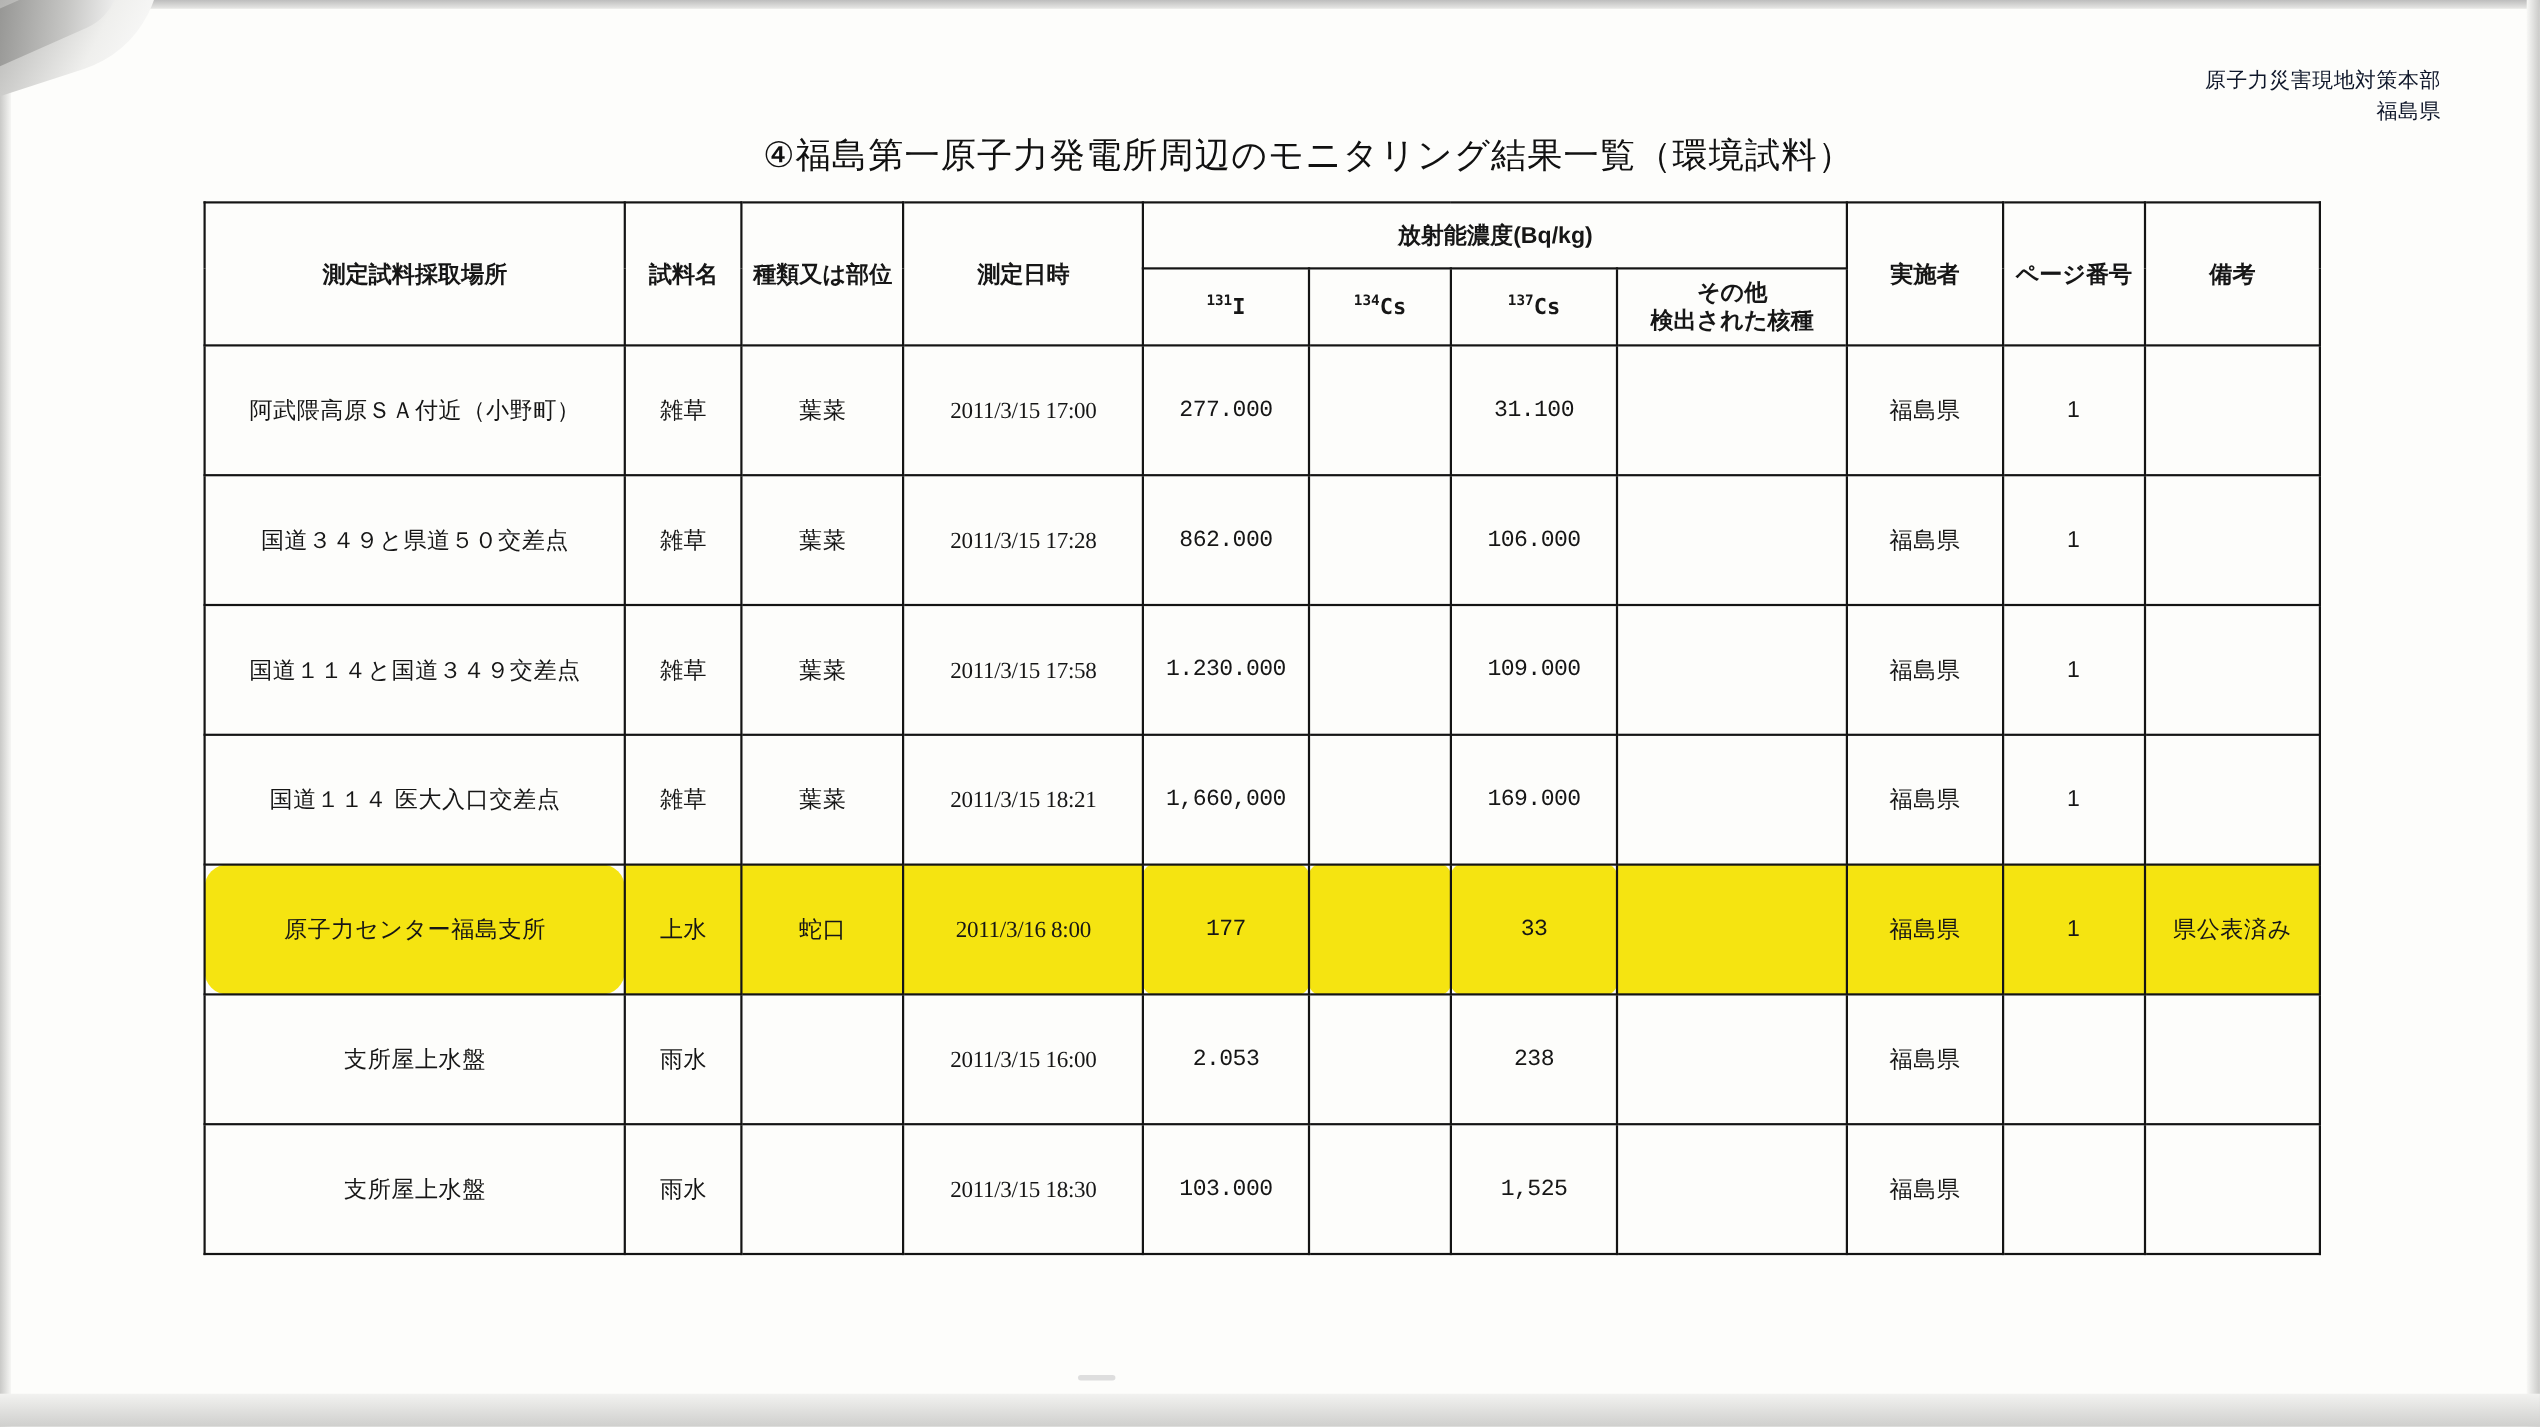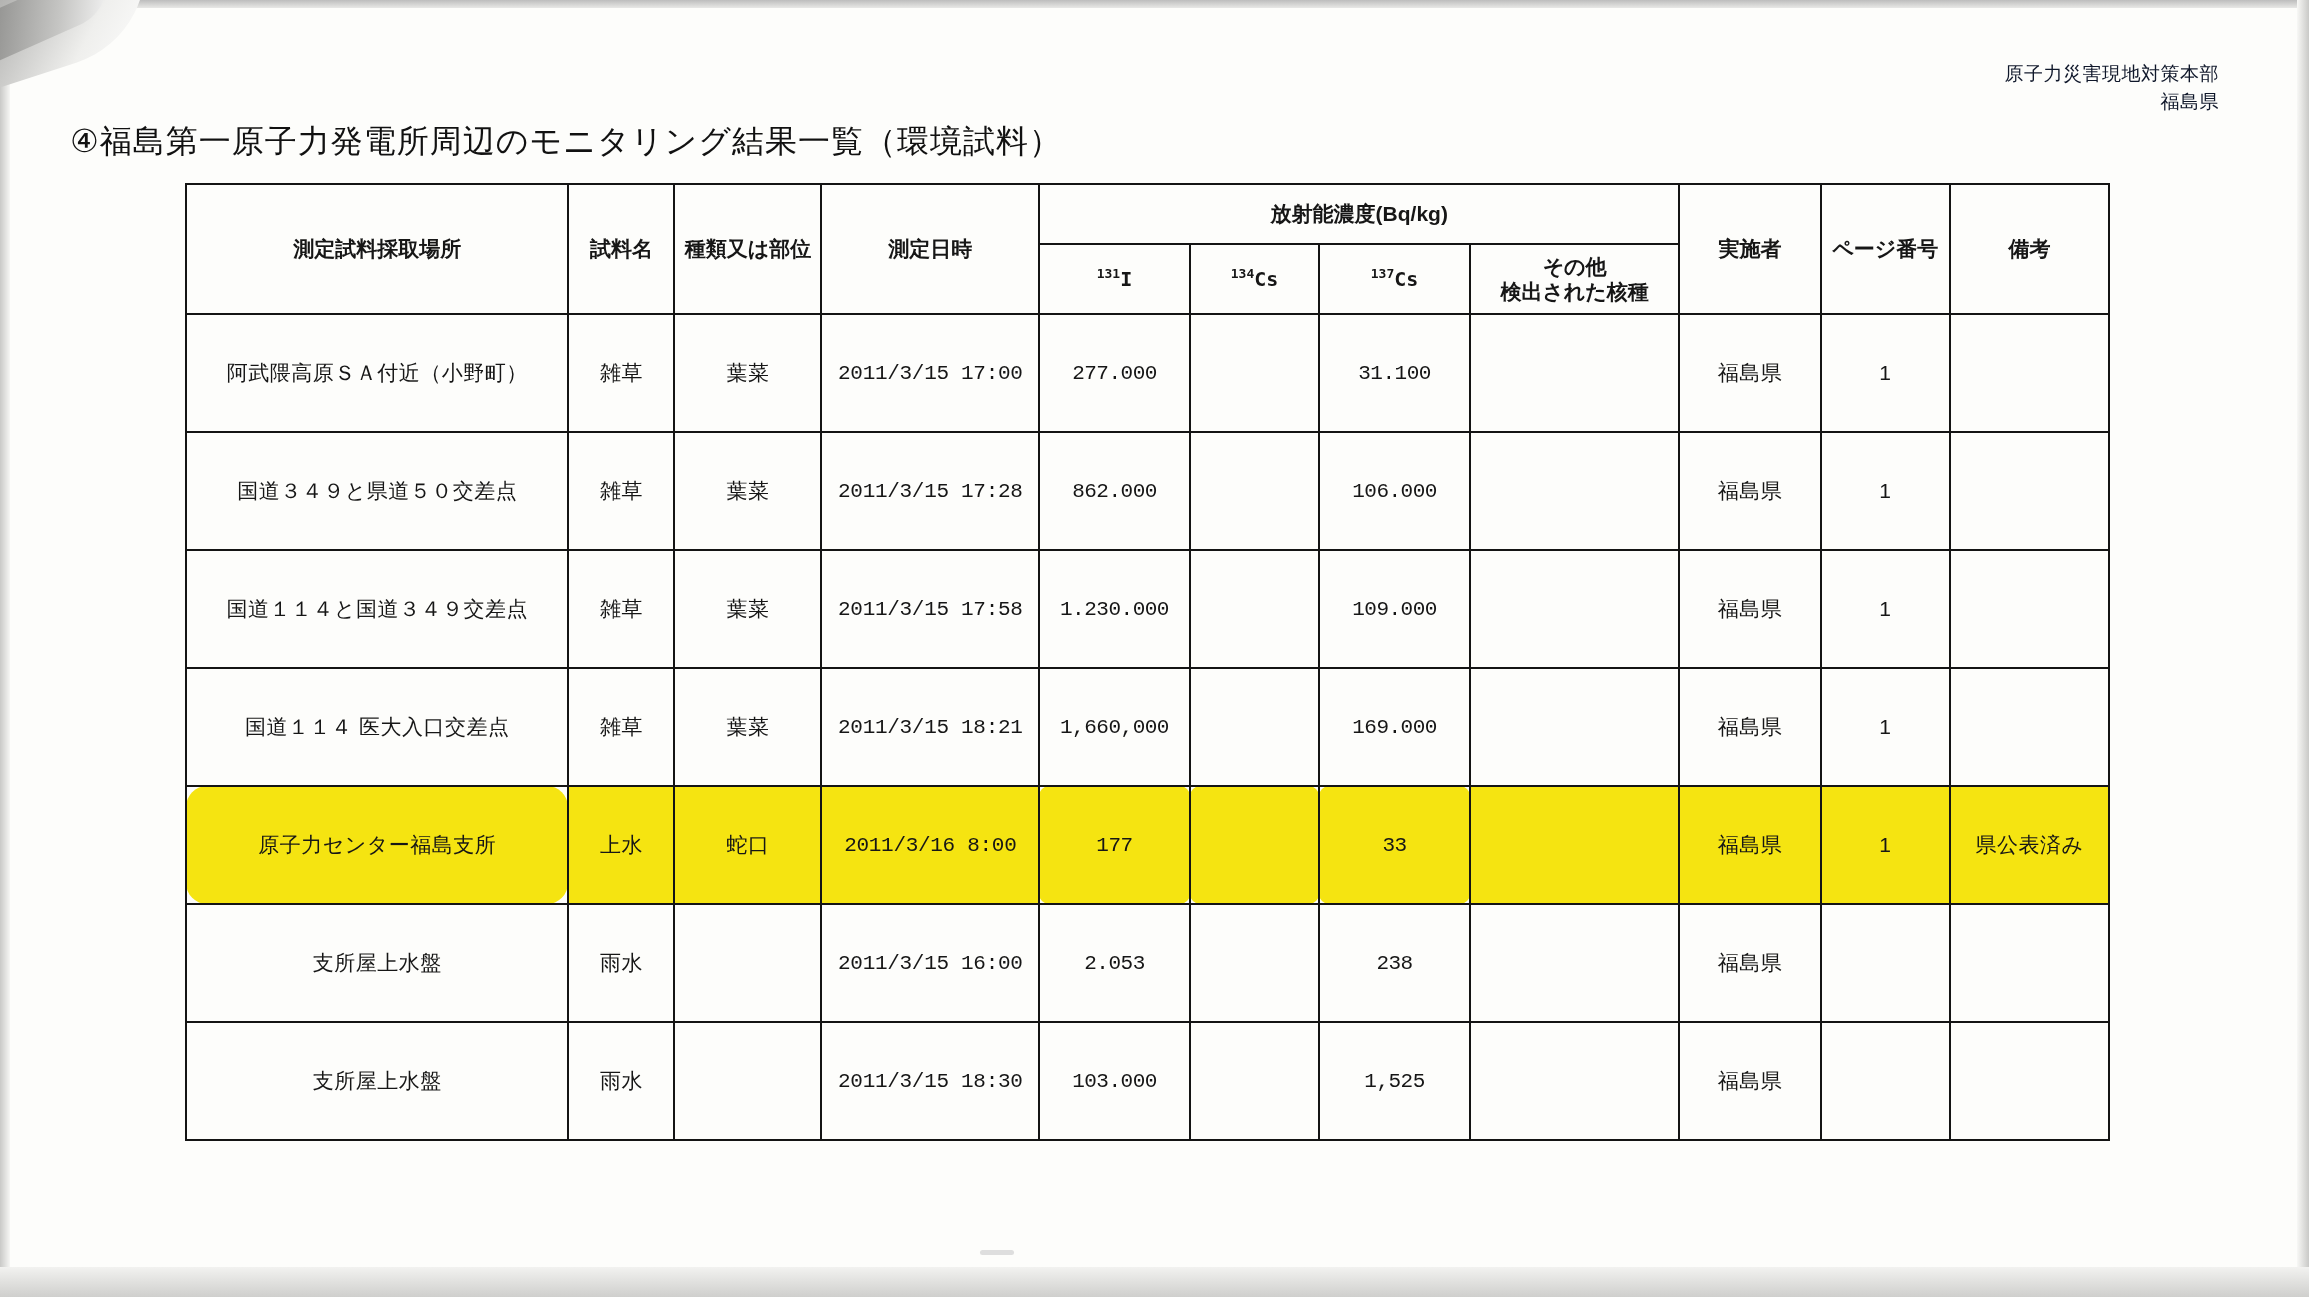--- a/index.html
+++ b/index.html
@@ -67,20 +67,21 @@
     color: #0f172a;
     letter-spacing: 0.5px;
   }
 
   
   .doc-title {
     position: absolute;
     top: 120px;
     left: 0;
     width: 100%;
+    text-align: center;
     font-size: 32px;
     color: #111;
     letter-spacing: 1px;
     font-family: "DejaVu Sans", sans-serif;
   }
   .doc-title .title-inner {
     display: inline-block;
     margin-left: 70px;
   }
 
@@ -129,21 +130,21 @@
   tbody td {
     font-size: 22px;
     letter-spacing: 0.5px;
   }
   td.place {
     font-size: 23px;
     border-radius: 21px;
   }
   td.date {
     font-size: 21px;
-    font-family: Liberation Mono, monospace;
+    font-family: Liberation Serif, serif;
     letter-spacing: -0.3px;
   }
   td.num {
     font-family: Liberation Mono, monospace;
     font-size: 21px;
     letter-spacing: -0.5px;
     border-radius: 10px;
   }
   tr.highlight td {
     background: #f5e411;

